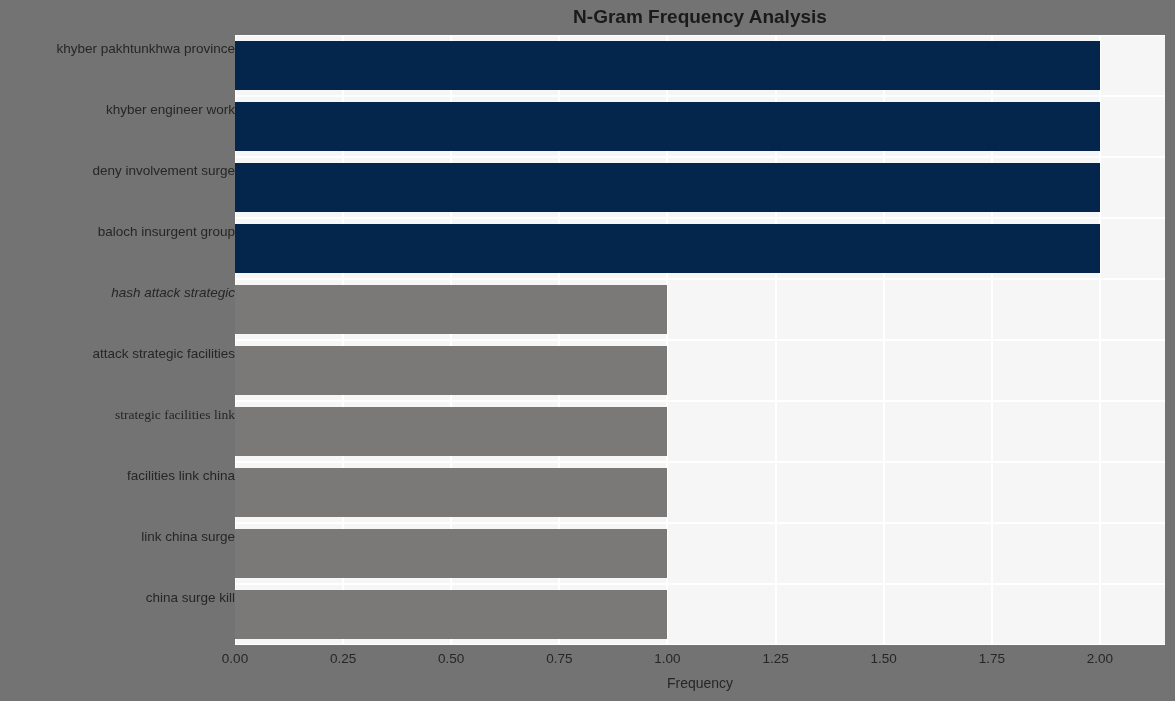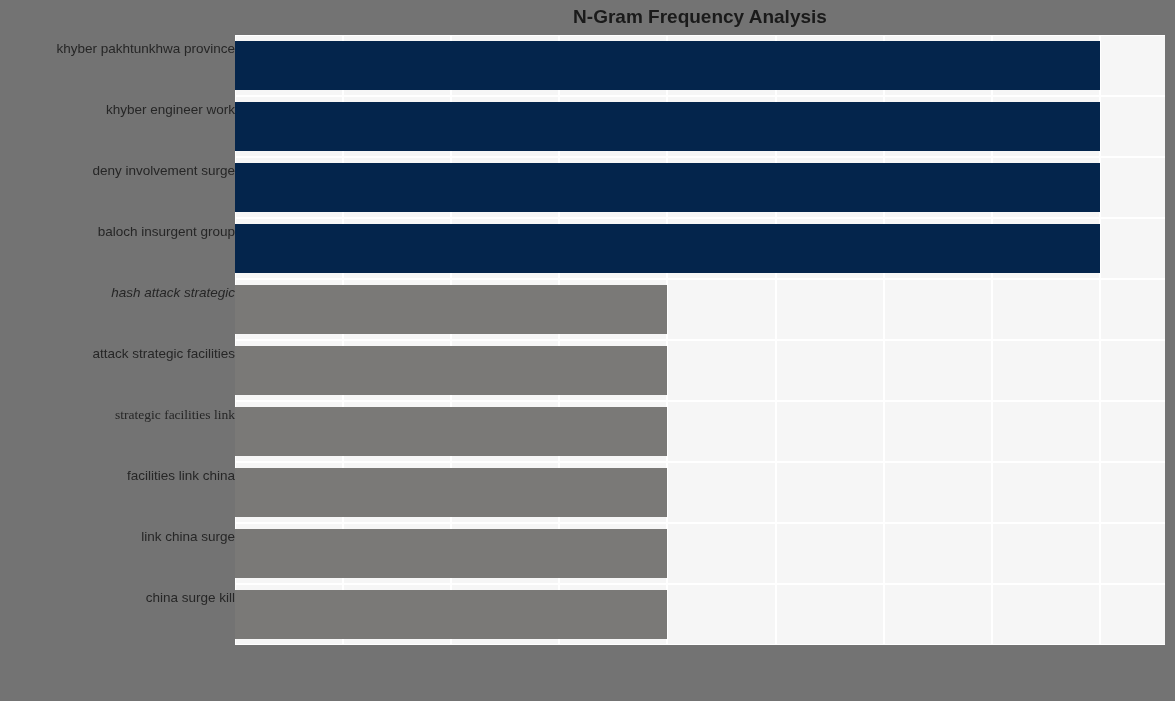--- a/index.html
+++ b/index.html
@@ -168,15 +168,27 @@
         <div class="bar" title="baloch insurgent group: 2" style="top: 188.887px; height: 49.227px; width: 864.915px; background: rgb(4, 37, 76);"></div>
         <div class="bar" title="hash attack strategic: 1" style="top: 249.887px; height: 49.227px; width: 432.458px; background: rgb(122, 121, 119);"></div>
         <div class="bar" title="attack strategic facilities: 1" style="top: 310.887px; height: 49.227px; width: 432.458px; background: rgb(122, 121, 119);"></div>
         <div class="bar" title="strategic facilities link: 1" style="top: 371.887px; height: 49.227px; width: 432.458px; background: rgb(122, 121, 119);"></div>
         <div class="bar" title="facilities link china: 1" style="top: 432.887px; height: 49.227px; width: 432.458px; background: rgb(122, 121, 119);"></div>
         <div class="bar" title="link china surge: 1" style="top: 493.887px; height: 49.227px; width: 432.458px; background: rgb(122, 121, 119);"></div>
         <div class="bar" title="china surge kill: 1" style="top: 554.886px; height: 49.227px; width: 432.458px; background: rgb(122, 121, 119);"></div>
       </div>
   </div>
 
+  <div id="xtick-labels">
+      <div class="xtick-label" style="left: 0px;">0.00</div>
+      <div class="xtick-label" style="left: 108.114px;">0.25</div>
+      <div class="xtick-label" style="left: 216.229px;">0.50</div>
+      <div class="xtick-label" style="left: 324.343px;">0.75</div>
+      <div class="xtick-label" style="left: 432.458px;">1.00</div>
+      <div class="xtick-label" style="left: 540.572px;">1.25</div>
+      <div class="xtick-label" style="left: 648.686px;">1.50</div>
+      <div class="xtick-label" style="left: 756.801px;">1.75</div>
+      <div class="xtick-label" style="left: 864.915px;">2.00</div>
+    </div>
 
+  <div id="xaxis-title">Frequency</div>
 
 </div>
 
 </body></html>

